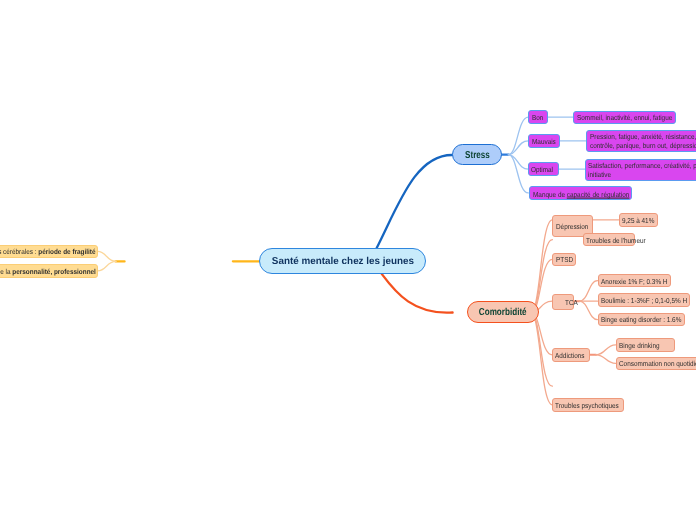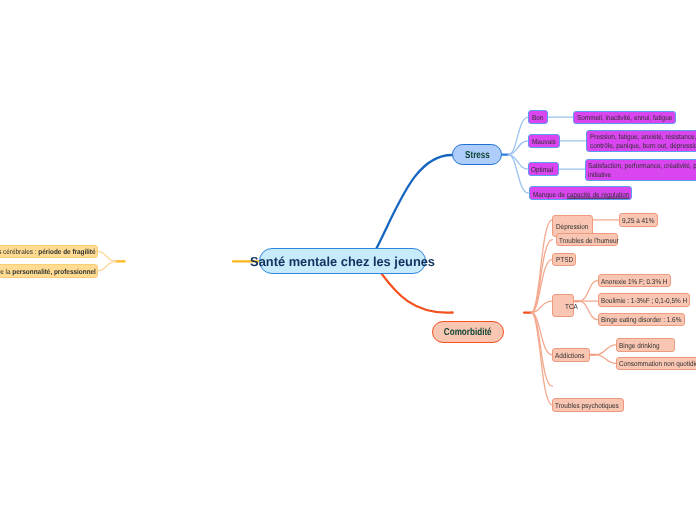--- a/index.html
+++ b/index.html
@@ -12,33 +12,33 @@
             pointer-events:none;overflow:visible;}
 
   .node{position:absolute;box-sizing:border-box;display:flex;
         align-items:center;justify-content:center;border-style:solid;
         border-width:1px;line-height:1.15;white-space:nowrap;}
   .node .txt{display:inline-block;transform-origin:center center;}
 
   
   .root{left:259.4px;top:248px;width:166.5px;height:26px;border-radius:13px;
         background:#C8EBFB;border-color:#2E86DE;border-width:1.7px;
-        color:#10335F;font-size:13px;font-weight:700;}
+        color:#10335F;font-size:10px;font-weight:700;}
   .root .txt{transform:translateY(0.7px) scaleX(0.988);}
 
   
   .l1{border-width:1.7px; font-size:10.1px;font-weight:700;color:#0E4434;}
   .l1 .txt{transform:translateY(0.7px) scaleX(0.803);}
   .l1.yellow{background:#FFDC92;border-color:#FFB61A;}
   .l1.blue{background:#AECDFA;border-color:#1D6FD3;}
   .l1.salmon{background:#F8C6B2;border-color:#F4511E;}
 
   .pop{left:123.8px;top:250.1px;width:109.1px;height:22.6px;border-radius:11.3px;}
   .stress{left:451.8px;top:143.8px;width:50.3px;height:21.4px;border-radius:10.7px;}
-  .comorb{left:432px;top:300.5px;width:72.4px;height:22.3px;border-radius:11.2px;margin-top:20px;}
+  .comorb{left:467px;top:300.5px;width:72.4px;height:22.3px;border-radius:11.2px;}
 
   
   .leaf{font-size:7.2px;border-radius:3px;color:#2F2F2F;font-weight:400;
         border-width:1px;justify-content:flex-start;padding:0 2.3px;}
   .leaf .txt{transform:translateY(0.6px) scaleX(0.89);transform-origin:left center;}
   .leaf.blue{background:#d946ef;border-color:#5B9BF0;}
   .leaf.salmon{background:#F8C6B2;border-color:#EE9A7C;}
   .leaf.yellow{background:#FFDC92;border-color:#FBCE76;}
   .leaf.wrap{white-space:nowrap;align-items:center;}
   .leaf.wrap .txt{display:block;}
@@ -143,29 +143,29 @@
     <span class="txt">Comorbidité</span>
   </div>
 
   <div class="node leaf salmon" style="left:552.4px;top:215px;width:40.7px;height:22px;">
     <span class="txt">Dépression</span>
   </div>
   <div class="node leaf salmon" style="left:618.6px;top:213px;width:39.2px;height:13.6px;">
     <span class="txt">9,25 à 41%</span>
   </div>
 
-  <div class="node leaf salmon" style="left:556px;top:232.9px;width:62px;height:13.6px;">
+  <div class="node leaf salmon" style="left:583px;top:232.9px;width:52px;height:13.6px;">
     <span class="txt">Troubles de l'humeur</span>
   </div>
 
   <div class="node leaf salmon" style="left:552.4px;top:252.5px;width:23.8px;height:13.6px;">
     <span class="txt">PTSD</span>
   </div>
 
-  <div class="node leaf salmon" style="left:552.4px;top:294.4px;width:21.9px;height:23px;padding-left:12px;">
+  <div class="node leaf salmon" style="left:552.4px;top:294.4px;width:21.9px;height:16px;padding-left:12px;">
     <span class="txt">TCA</span>
   </div>
   <div class="node leaf salmon" style="left:597.5px;top:273.9px;width:73.8px;height:13.6px;">
     <span class="txt">Anorexie 1% F; 0.3% H</span>
   </div>
   <div class="node leaf salmon" style="left:597.5px;top:293.3px;width:92.4px;height:13.6px;">
     <span class="txt">Boulimie : 1-3%F ; 0,1-0,5% H</span>
   </div>
   <div class="node leaf salmon" style="left:597.5px;top:312.8px;width:87.9px;height:13.6px;">
     <span class="txt">Binge eating disorder : 1.6%</span>

